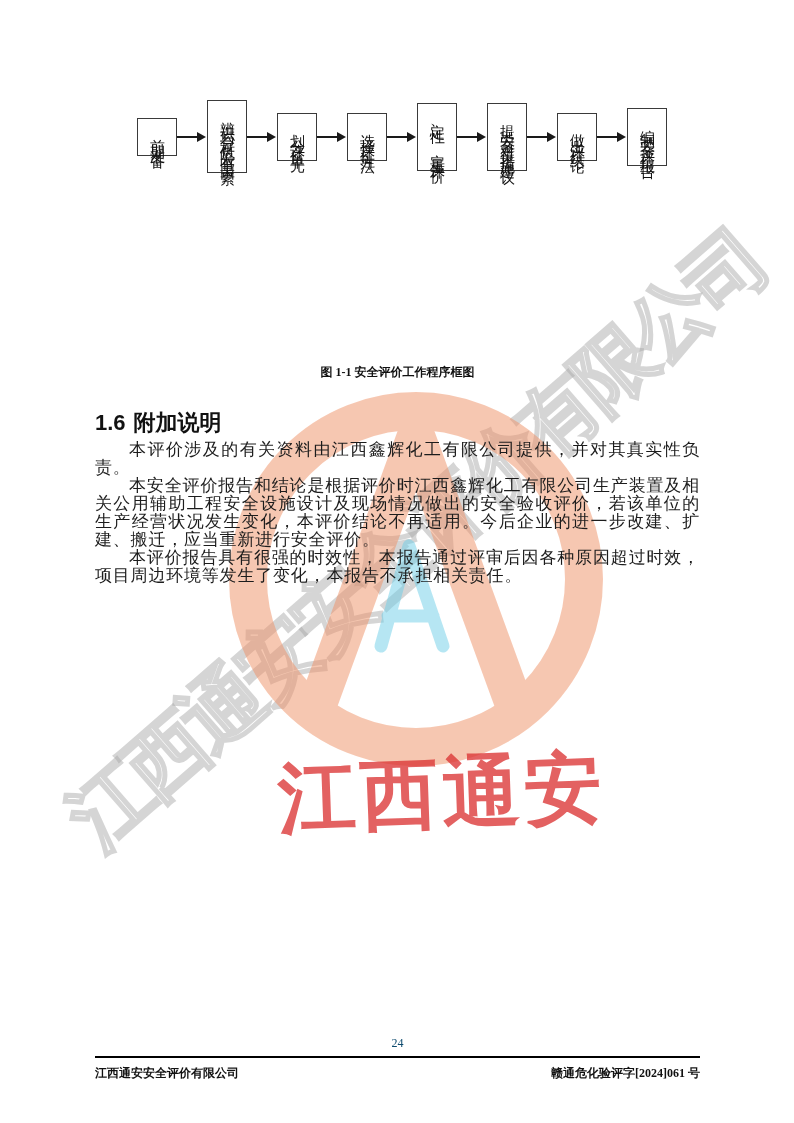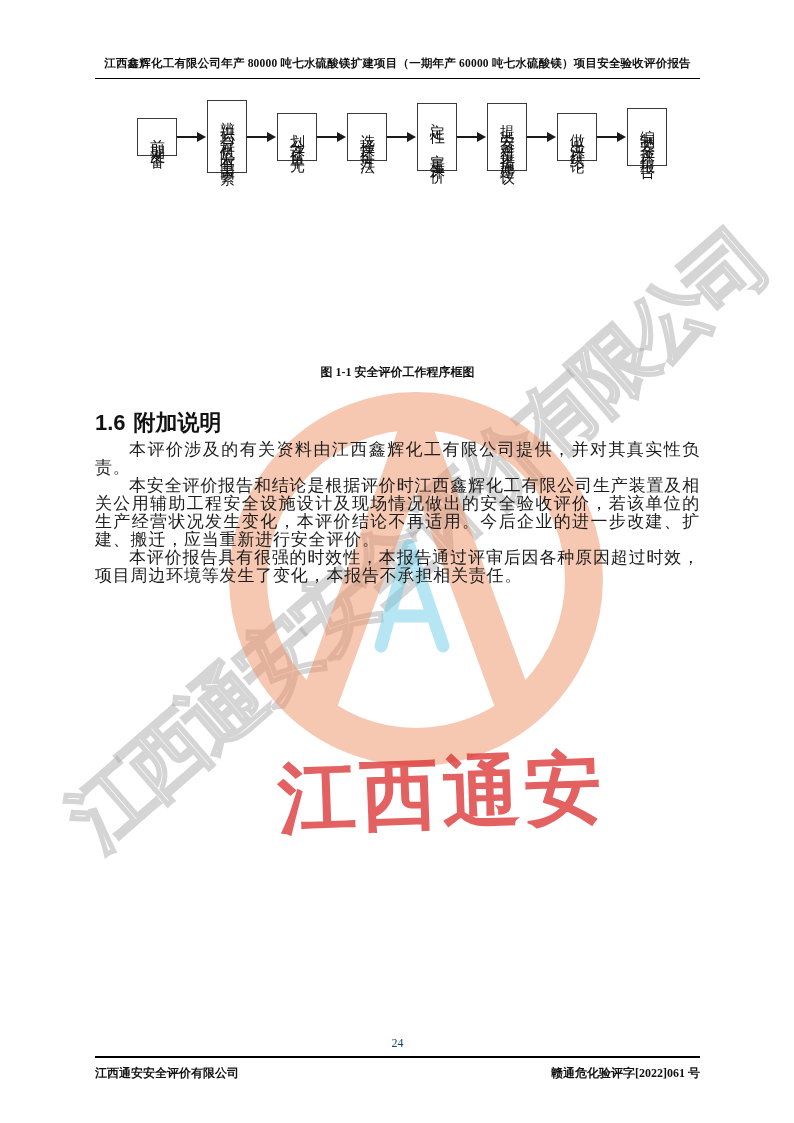--- a/index.html
+++ b/index.html
@@ -80,21 +80,20 @@
     <svg class="wm-logo" viewBox="0 0 382 382" xmlns="http://www.w3.org/2000/svg">
       <circle cx="191" cy="191" r="168" fill="none" stroke-width="38" stroke="#EF9166"></circle>
       <path d="M 88 330 L 191 48 L 294 330" fill="none" stroke-width="38" stroke-linejoin="round" stroke="#EF9166"></path>
       <path d="M 156 258 L 184 158 M 184 158 L 218 258 M 163 228 L 208 228" fill="none" stroke-width="13" stroke-linecap="round" stroke="#6FCFE8"></path>
     </svg>
     <div class="wm-red">江西通安</div>
   </div>
 
   <div class="content">
 
-    <div class="hdr">江西鑫辉化工有限公司年产 80000 吨七水硫酸镁扩建项目（一期年产 60000 吨七水硫酸镁）项目安全验收评价报告</div>
 
     <div class="flow">
         <div class="fbox">
           <span class="vtext">前期准备</span>
         </div>
         <div class="farrow">
           <span class="line"></span>
           <span class="head"></span>
         </div>
         <div class="fbox">
@@ -154,18 +153,18 @@
       <p>本评价涉及的有关资料由江西鑫辉化工有限公司提供，并对其真实性负责。</p>
       <p>本安全评价报告和结论是根据评价时江西鑫辉化工有限公司生产装置及相关公用辅助工程安全设施设计及现场情况做出的安全验收评价，若该单位的生产经营状况发生变化，本评价结论不再适用。今后企业的进一步改建、扩建、搬迁，应当重新进行安全评价。</p>
       <p>本评价报告具有很强的时效性，本报告通过评审后因各种原因超过时效，项目周边环境等发生了变化，本报告不承担相关责任。</p>
     </div>
 
     <div class="ftr">
       <div class="pagenum">24</div>
       <div class="ftr-rule"></div>
       <div class="ftr-row">
         <span>江西通安安全评价有限公司</span>
-        <span>赣通危化验评字[2022]061 号</span>
+        <span>赣通危化验评字[2024]061 号</span>
       </div>
     </div>
 
   </div>
 </div>
 
 </body></html>

